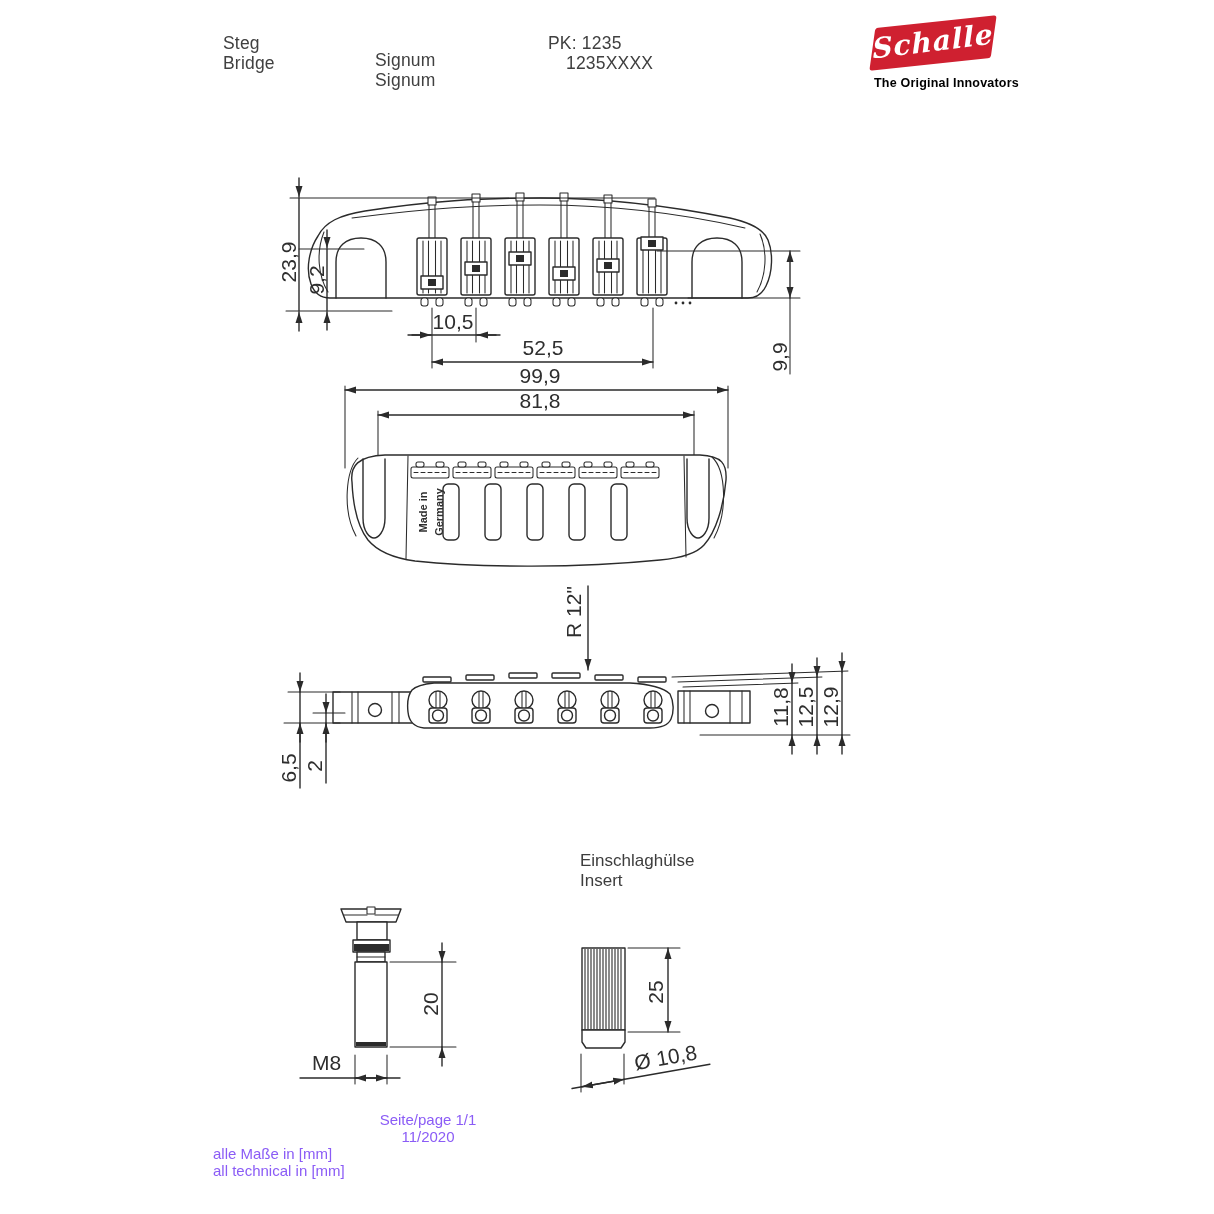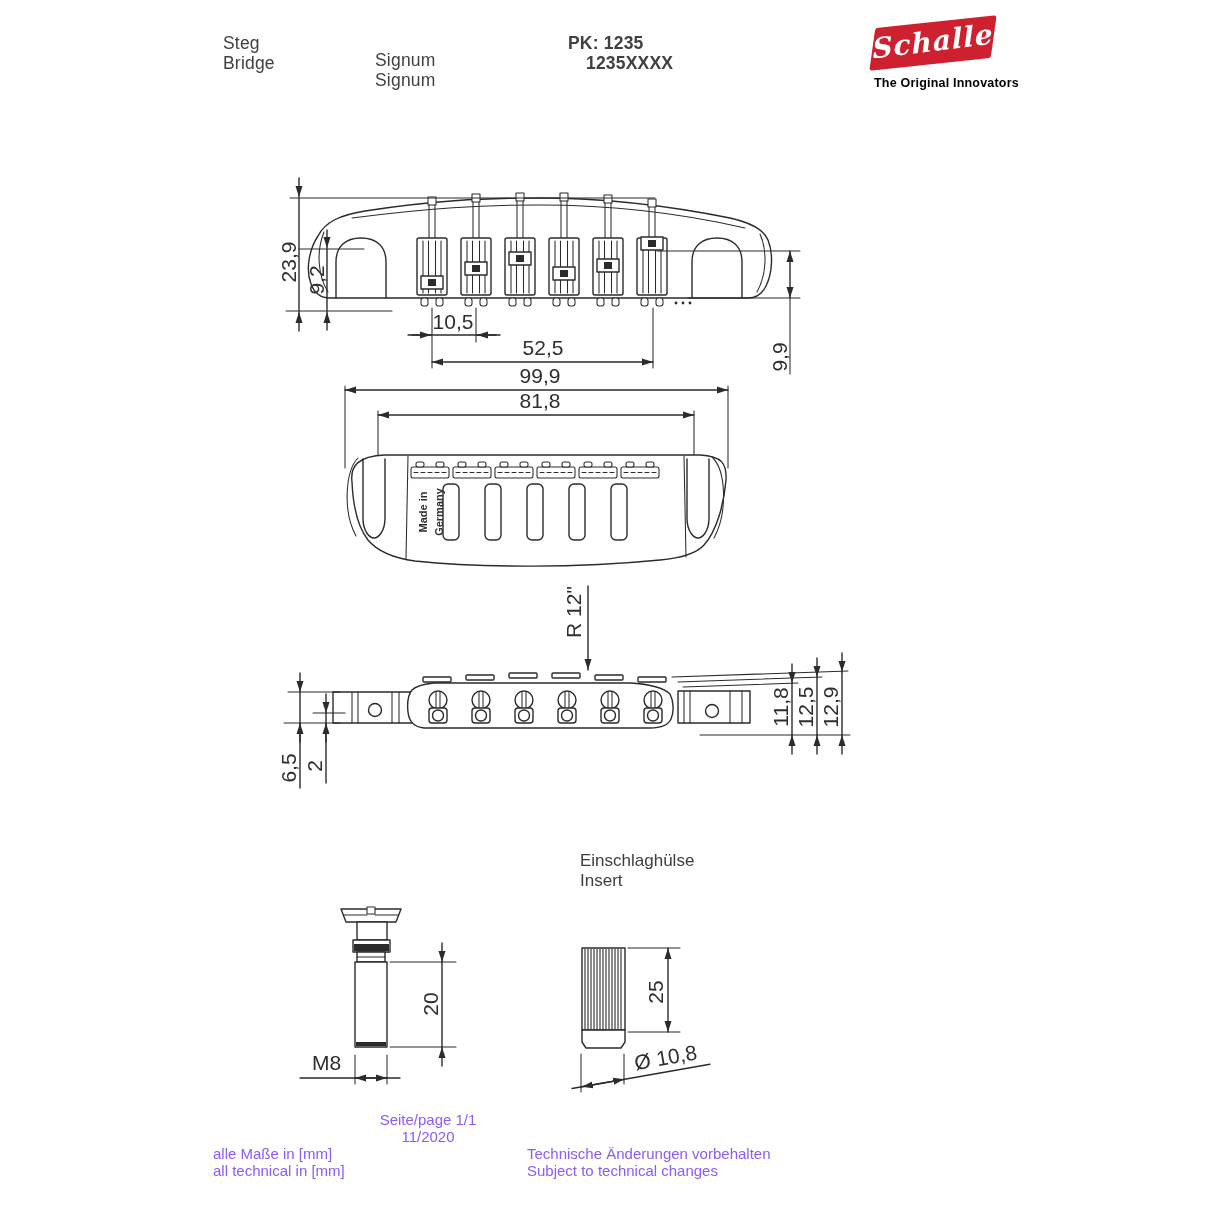--- a/index.html
+++ b/index.html
@@ -34,21 +34,21 @@
 <div id="page">
 
   <div class="hdr" style="left:223px;top:33px;">
     <div>Steg</div>
     <div>Bridge</div>
   </div>
   <div class="hdr" style="left:375px;top:33px;margin-top:17px;">
     <div>Signum</div>
     <div>Signum</div>
   </div>
-  <div class="hdr" style="left:568px;top:33px;font-weight:bold;">
+  <div class="hdr" style="left:548px;top:33px;">
     <div>PK: 1235</div>
     <div class="indent">1235XXXX</div>
   </div>
   <div>
     <div class="logo-plate">
       <span class="logo-script">Schaller</span>
     </div>
     <div class="logo-tagline">The Original Innovators</div>
   </div>
 
@@ -57,24 +57,20 @@
     <div>Insert</div>
   </div>
 
   <div class="foot" style="left:213px;top:1145px;">
     <div>alle Maße in [mm]</div>
     <div>all technical in [mm]</div>
   </div>
   <div class="foot center" style="left:368px;top:1111px;width:120px;">
     <div>Seite/page 1/1</div>
     <div>11/2020</div>
-  </div>
-  <div class="foot" style="left:527px;top:1145px;">
-    <div>Technische Änderungen vorbehalten</div>
-    <div>Subject to technical changes</div>
   </div>
 
   <svg id="drawings" width="1214" height="1214" viewBox="0 0 1214 1214">
     <defs>
       <marker id="arr" markerWidth="12" markerHeight="9" refX="11" refY="4.5" orient="auto-start-reverse" markerUnits="userSpaceOnUse">
         <path d="M0,1 L11,4.5 L0,8 Z" fill="#2b2b2b" stroke="none"></path>
       </marker>
     </defs>
 
     <g>

